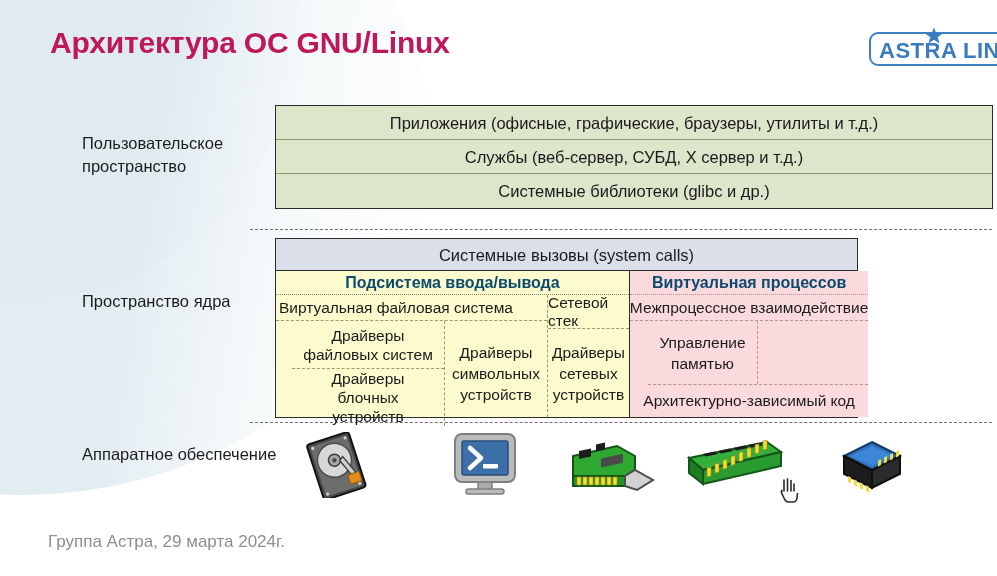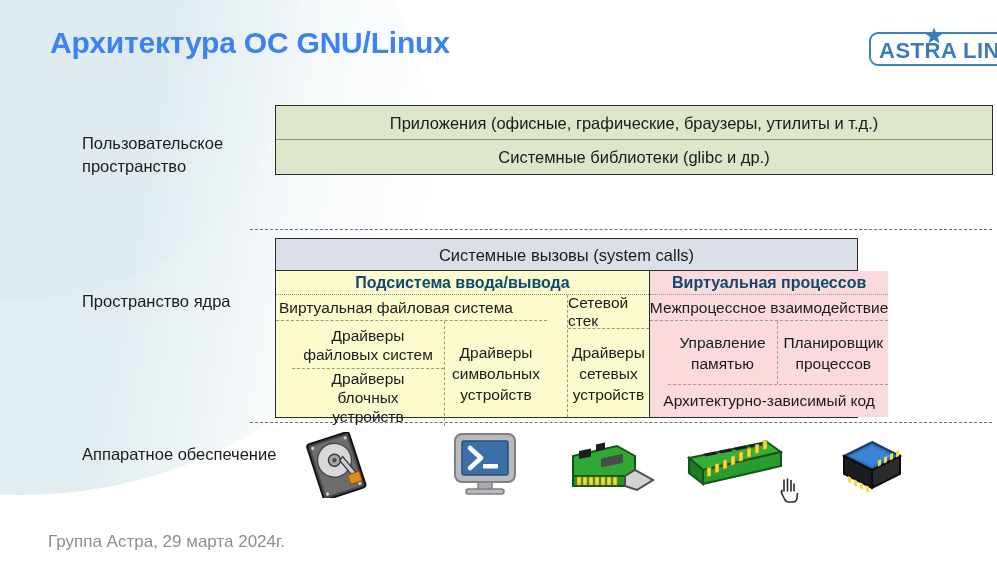--- a/index.html
+++ b/index.html
@@ -25,21 +25,21 @@
   #bg-fade{
     position:absolute;left:0;top:0;width:997px;height:576px;
     background:linear-gradient(100deg,rgba(255,255,255,0) 0%,rgba(255,255,255,0) 16%,rgba(255,255,255,.72) 30%,#ffffff 44%,#ffffff 100%);
     z-index:1;pointer-events:none;
   }
 
   
   #page-title{
     position:absolute;left:50px;top:26px;
     font-size:30px;font-weight:bold;letter-spacing:-.2px;
-    color:#3b82f6;z-index:3;white-space:nowrap;
+    color:#be185d;z-index:3;white-space:nowrap;
   }
   
   #logo{
     position:absolute;left:869px;top:26px;width:160px;height:40px;z-index:3;
   }
   #logo-box{
     position:absolute;left:0;top:6px;width:158px;height:34px;
     border:2px solid #3f81c0;border-radius:9px;background:#ffffff;
     box-sizing:border-box;
   }
@@ -98,21 +98,21 @@
   #io-col{width:389px;box-sizing:border-box;background:#fbfbcd;}
   #proc-col{flex:1;box-sizing:border-box;background:#fadadd;border-left:1.6px solid #2b2b2b;}
   .ktitle{
     height:24px;line-height:24px;text-align:center;
     font-size:16px;font-weight:bold;color:#0c4a6e;
     border-bottom:1.3px dotted #8a8a6a;box-sizing:border-box;white-space:nowrap;
   }
   #proc-col .ktitle{border-bottom:1.3px dotted #b98a90;}
 
   
-  #io-grid{display:flex;height:122px;gap:20px;}
+  #io-grid{display:flex;height:122px;}
   #io-left{width:271px;box-sizing:border-box;display:flex;flex-direction:column;}
   #io-right{flex:1;box-sizing:border-box;border-left:1.3px dashed #9a9a6a;display:flex;flex-direction:column;}
   #io-left-top{height:26px;box-sizing:border-box;border-bottom:1.3px dashed #9a9a6a;display:flex;}
   #io-left-bot{flex:1;display:flex;box-sizing:border-box;}
   #vfs{
     flex:1;line-height:25px;font-size:15.5px;text-align:left;padding-left:3px;
     box-sizing:border-box;white-space:nowrap;
   }
   #fs-col{
     width:153px;box-sizing:border-box;border-right:1.3px dashed #9a9a6a;
@@ -196,20 +196,21 @@
 
 <div class="zone-label" id="label-user">Пользовательское пространство</div>
 <div class="zone-label" id="label-kernel">Пространство ядра</div>
 <div class="zone-label" id="label-hw">Аппаратное обеспечение</div>
 
 <div class="sep" id="sep-top"></div>
 <div class="sep" id="sep-bottom"></div>
 
 <div id="userspace">
   <div class="ubox">Приложения (офисные, графические, браузеры, утилиты и т.д.)</div>
+  <div class="ubox">Службы (веб-сервер, СУБД, X сервер и т.д.)</div>
   <div class="ubox">Системные библиотеки (glibc и др.)</div>
 </div>
 
 <div id="kernel">
   <div id="syscalls">Системные вызовы (system calls)</div>
   <div id="kcols">
 
     <div id="io-col">
       <div class="ktitle">Подсистема ввода/вывода</div>
       <div id="io-grid">
@@ -230,21 +231,20 @@
           <div id="netdrv">Драйверы сетевых устройств</div>
         </div>
       </div>
     </div>
 
     <div id="proc-col">
       <div class="ktitle">Виртуальная процессов</div>
       <div id="ipc">Межпроцессное взаимодействие</div>
       <div id="proc-mid">
         <div id="mem">Управление памятью</div>
-        <div id="sched">Планировщик процессов</div>
       </div>
       <div id="archcode">Архитектурно-зависимый код</div>
     </div>
 
   </div>
 </div>
 
 <div id="hardware">
 
   <svg class="hw-icon" style="left:10px;" width="72" height="66" viewBox="0 0 72 66">

